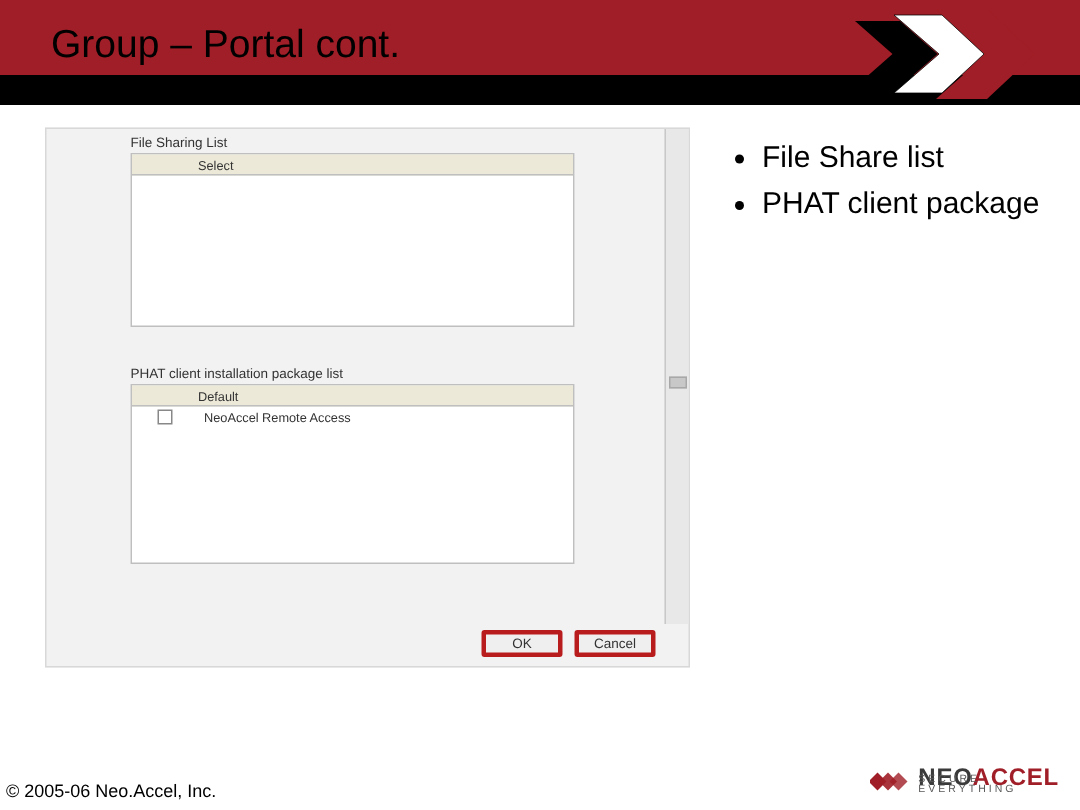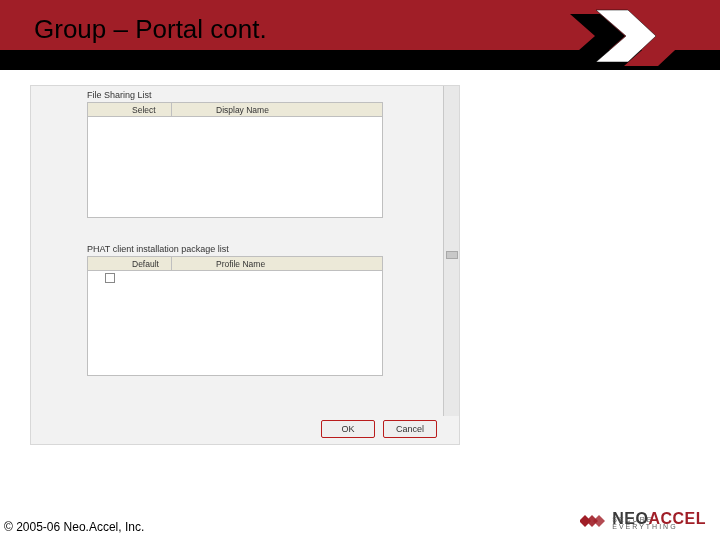--- a/index.html
+++ b/index.html
@@ -23,21 +23,21 @@
   .tbl-body { height: 100%; }
   .row { display: flex; height: 14px; line-height: 14px; font-size: 8.5px; }
   .cell-chk { width: 44px; display: flex; align-items: center; justify-content: center; }
   .cell-name { padding: 0 4px; flex: 1; }
   .chk { width: 10px; height: 10px; border: 1px solid #888; background: #fff; }
 
   .panel-scroll { position: absolute; top: 0; right: 0; width: 16px; height: 330px; background: #e8e8e8; border-left: 1px solid #c8c8c8; }
   .panel-scroll .thumb { position: absolute; top: 50%; left: 2px; width: 12px; height: 8px; background: #c8c8c8; border: 1px solid #a8a8a8; }
 
   .dlg-buttons { position: absolute; bottom: 6px; right: 22px; display: flex; gap: 8px; }
-  .btn { width: 54px; height: 18px; font-size: 9px; background: #efefef; border: 1px solid #b91c1c; border-radius: 2px; display: flex; align-items: center; justify-content: center; cursor: pointer; }
+  .btn { width: 54px; height: 18px; font-size: 9px; background: #efefef; border: 3px solid #b91c1c; border-radius: 2px; display: flex; align-items: center; justify-content: center; cursor: pointer; }
 
   .bullets { position: absolute; top: 92px; left: 490px; width: 210px; font-size: 20px; color: #000; line-height: 1.35; }
   .bullets li { list-style: disc; margin-left: 18px; margin-bottom: 4px; }
 
   .copyright { position: absolute; bottom: 6px; left: 4px; font-size: 12px; color: #000000; }
 
   .logo { position: absolute; bottom: 8px; right: 14px; display: flex; align-items: flex-start; gap: 6px; margin-top: 28px; }
   .logo-text { font-size: 16px; letter-spacing: 0.5px; }
   .logo-text .dark { color: #3a3a3a; font-weight: 700; }
   .logo-text .red { color: #a01e27; font-weight: 700; }
@@ -60,50 +60,53 @@
         <polygon points="54,2 88,2 120,32 88,62 54,62 88,32" fill="#a01e27"></polygon>
       </svg>
     </div>
   </div>
 
   <div class="screenshot">
     <div class="section-label" style="top:4px;left:56px;">File Sharing List</div>
     <div class="tbl" style="top:16px;height:116px;">
       <div class="tbl-head">
         <div class="th" style="width:44px;">Select</div>
-        <div class="th">Display Name</div>
       </div>
       <div class="tbl-body"></div>
     </div>
 
     <div class="section-label" style="top:158px;left:56px;">PHAT client installation package list</div>
     <div class="tbl" style="top:170px;height:120px;">
       <div class="tbl-head">
         <div class="th" style="width:44px;">Default</div>
-        <div class="th">Profile Name</div>
       </div>
       <div class="tbl-body">
         <div class="row">
           <div class="cell-chk">
               <div class="chk"></div>
             </div>
+          <div class="cell-name">NeoAccel Remote Access</div>
         </div>
       </div>
     </div>
 
     <div class="panel-scroll">
       <div class="thumb"></div>
     </div>
 
     <div class="dlg-buttons">
       <div class="btn">OK</div>
       <div class="btn">Cancel</div>
     </div>
   </div>
 
+  <ul class="bullets">
+    <li>File Share list</li>
+    <li>PHAT client package</li>
+  </ul>
 
   <div class="copyright">© 2005-06 Neo.Accel, Inc.</div>
 
   <div class="logo">
     <div class="logo-mark">
       <svg width="26" height="22" viewBox="0 0 26 22">
         <g transform="translate(0,11)">
           <polygon points="-1,0 5,-6 11,0 5,6" fill="#a01e27"></polygon>
           <polygon points="6,0 12,-6 18,0 12,6" fill="#a01e27" opacity="0.9"></polygon>
           <polygon points="13,0 19,-6 25,0 19,6" fill="#a01e27" opacity="0.8"></polygon>

